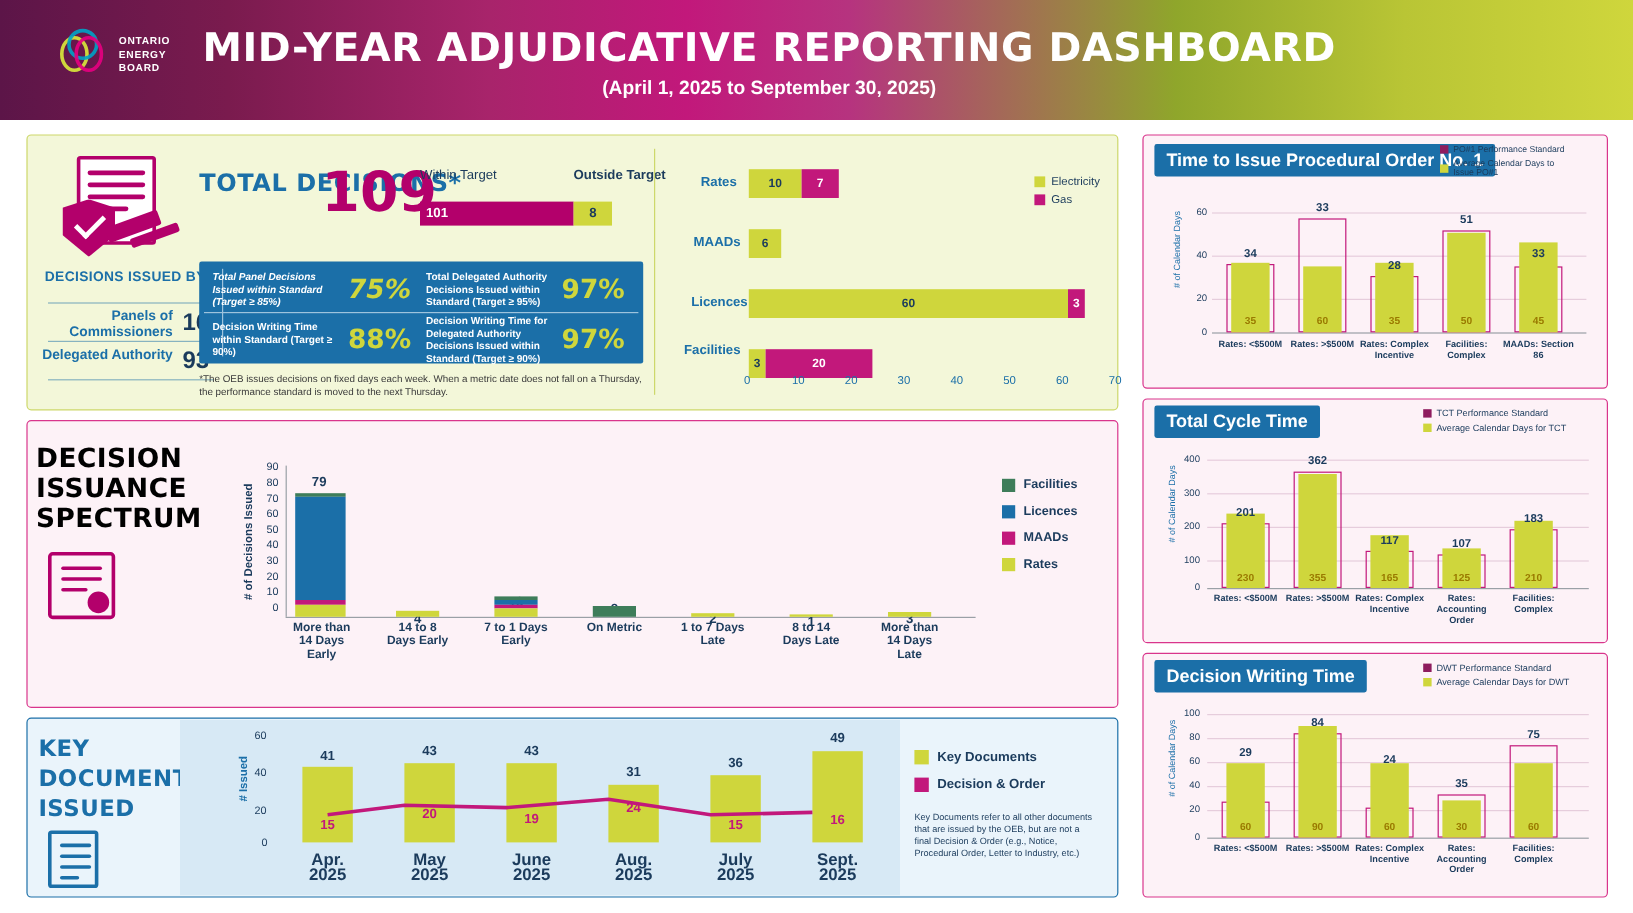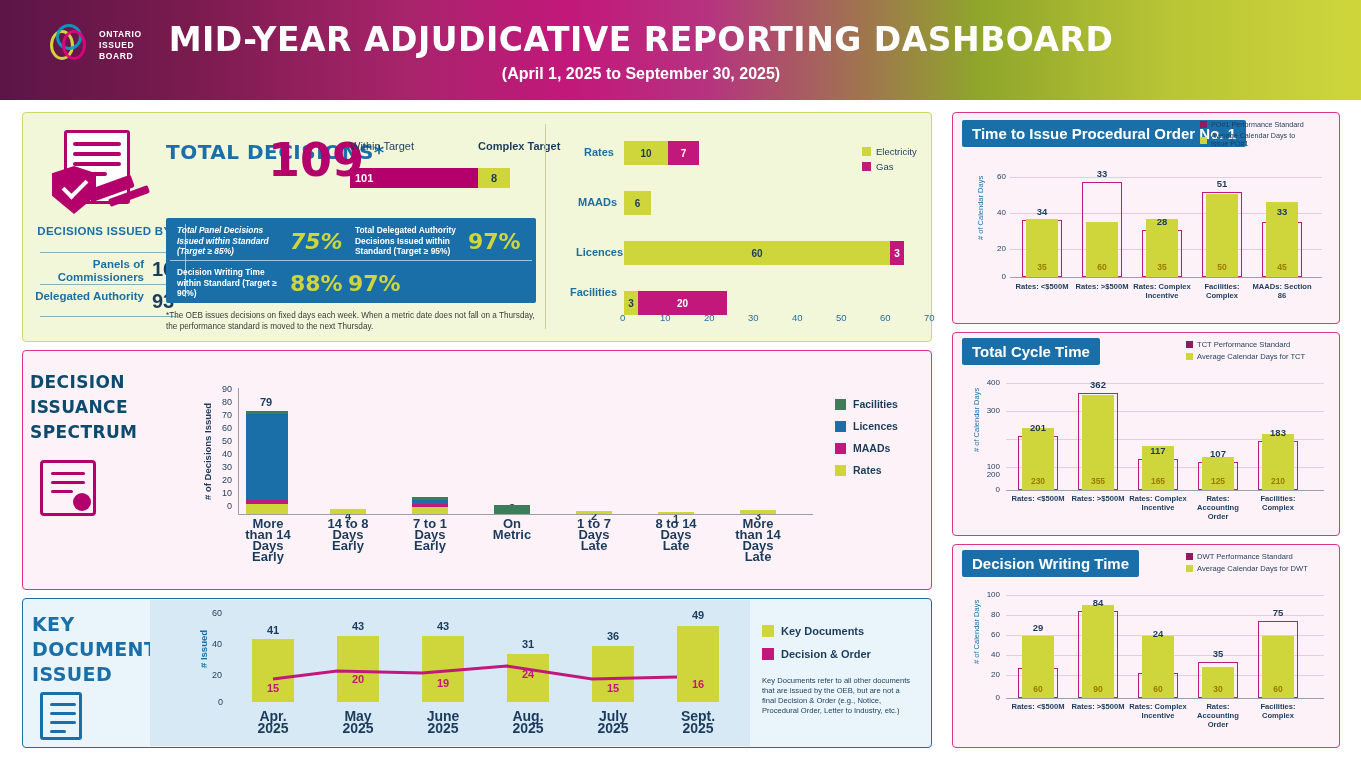--- a/index.html
+++ b/index.html
@@ -85,29 +85,29 @@
      font-size:10px; font-weight:bold; }
   .sbar.elec { background:#cfd63c; color:#1b3b5c; }
   .sbar.gas { background:#c2187b; color:#ffffff; }
   .axis-x { position:absolute; left:620px; top:312px; width:310px; height:14px; }
   .axis-x span { position:absolute; color:#1b6fa8; font-size:9.5px; }
   .legend-tr { position:absolute; left:862px; top:146px; font-size:9.5px; color:#1b3b5c; }
   .legend-tr div { display:flex; align-items:center; gap:5px; margin-bottom:4px; }
   .sw { width:9px; height:9px; display:inline-block; }
 
   
-  .spec-title { position:absolute; left:30px; top:370px; width:120px; color:#0c4a6e;
-     font-family:"DejaVu Sans", sans-serif; font-weight:bold; font-size:17px; line-height:25px; letter-spacing:.4px; }
+  .spec-title { position:absolute; left:30px; top:370px; width:120px; color:#000000;
+     font-family:"DejaVu Sans", sans-serif; font-weight:bold; font-size:22px; line-height:25px; letter-spacing:.4px; }
   .spec-icon { position:absolute; left:40px; top:460px; width:56px; height:56px; border:3px solid #b3006b; border-radius:4px; }
   .spec-icon .l { position:absolute; left:8px; height:3px; background:#b3006b; border-radius:2px; }
   .spec-icon .seal { position:absolute; left:30px; top:30px; width:18px; height:18px; border-radius:50%; background:#b3006b; }
   .yaxis-lbl { position:absolute; color:#1b3b5c; font-size:9.5px; font-weight:bold;
      transform:rotate(-90deg); transform-origin:left top; white-space:nowrap; }
   .gtick { position:absolute; color:#1b3b5c; font-size:9px; text-align:right; width:22px; }
-  .scat { position:absolute; text-align:center; font-size:13px; color:#1b3b5c; font-weight:bold; line-height:11px; }
+  .scat { position:absolute; text-align:center; font-size:10px; color:#1b3b5c; font-weight:bold; line-height:11px; }
   .stotal { position:absolute; text-align:center; font-size:11px; color:#1b3b5c; font-weight:bold; }
   .legend-spec { position:absolute; left:835px; top:398px; font-size:10.5px; color:#1b3b5c; font-weight:bold; }
   .legend-spec div { display:flex; align-items:center; gap:7px; margin-bottom:10px; }
   .legend-spec .sw { width:11px; height:11px; }
 
   
   .key-title { position:absolute; left:32px; top:612px; width:120px; color:#1b6fa8;
      font-family:"DejaVu Sans", sans-serif; font-weight:bold; font-size:19px; line-height:25px; letter-spacing:.4px; }
   .key-icon { position:absolute; left:40px; top:692px; width:42px; height:48px; border:3px solid #1b6fa8; border-radius:3px; }
   .key-icon .l { position:absolute; left:7px; height:3px; background:#1b6fa8; border-radius:2px; }
@@ -142,21 +142,21 @@
 
 <div class="header">
   <div class="logo-wrap">
     <div class="logo-mark">
       <span class="c c1"></span>
         <span class="c c3"></span>
         <span class="c c2"></span>
     </div>
     <div class="logo-text">
       <div>ONTARIO</div>
-      <div>ISSUED</div>
+      <div>ENERGY</div>
       <div>BOARD</div>
     </div>
   </div>
   <div class="title-block">
     <div class="title-main">MID-YEAR ADJUDICATIVE REPORTING DASHBOARD</div>
     <div class="title-sub">(April 1, 2025 to September 30, 2025)</div>
   </div>
 </div>
 
 <div class="panel p-top"></div>
@@ -182,40 +182,41 @@
 <div class="db-row" style="left:28px; top:290px;">
   <span class="lbl">Delegated Authority</span>
   <span class="val">93</span>
 </div>
 <div class="db-div" style="left:40px; top:316px; width:138px;"></div>
 
 <div class="total-dec">TOTAL DECISIONS*</div>
 <div class="total-num">109</div>
 
 <div class="wt-lbl">Within Target</div>
-<div class="ot-lbl">Complex Target</div>
+<div class="ot-lbl">Outside Target</div>
 <div class="wt-bar" style="width:128px;">101</div>
 <div class="ot-bar" style="left:478px; width:32px;">8</div>
 
 <div class="kpi-box"></div>
 <div class="kpi-sep-v"></div>
 <div class="kpi-sep-h"></div>
 <div class="kpi" style="left:170px; top:220px;font-style:italic;">
   <span class="txt">Total Panel Decisions Issued within Standard  (Target ≥ 85%)</span>
   <span class="pct">75%</span>
 </div>
 <div class="kpi" style="left:348px; top:220px;">
   <span class="txt">Total Delegated Authority Decisions Issued within Standard  (Target ≥ 95%)</span>
   <span class="pct">97%</span>
 </div>
 <div class="kpi" style="left:170px; top:262px;">
   <span class="txt">Decision Writing Time within Standard (Target ≥ 90%)</span>
   <span class="pct">88%</span>
 </div>
 <div class="kpi" style="left:348px; top:262px;">
+  <span class="txt">Decision Writing Time for Delegated Authority Decisions Issued within Standard (Target ≥ 90%)</span>
   <span class="pct">97%</span>
 </div>
 <div class="footnote">*The OEB issues decisions on fixed days each week. When a metric date does not fall on a Thursday, the performance standard is moved to the next Thursday.</div>
 <div class="divider-v"></div>
 
 <div class="srow-lbl" style="left:584px; top:146px;">Rates</div>
 <div class="sbar elec" style="left:624px; top:141px; width:44px;">10</div>
 <div class="sbar gas" style="left:668px; top:141px; width:31px;">7</div>
 
 <div class="srow-lbl" style="left:578px; top:196px;">MAADs</div>
@@ -445,21 +446,21 @@
     <span>TCT Performance Standard</span>
   </div>
   <div>
     <span class="sw" style="background:#cfd63c"></span>
     <span>Average Calendar Days for TCT</span>
   </div>
 </div>
 <div class="rp-ylbl" style="left:972px; top:452px;"># of Calendar Days</div>
 <div class="rp-tick" style="left:976px; top:378px;">400</div>
 <div class="rp-tick" style="left:976px; top:406px;">300</div>
-<div class="rp-tick" style="left:976px; top:434px;margin-top:36px;">200</div>
+<div class="rp-tick" style="left:976px; top:434px;">200</div>
 <div class="rp-tick" style="left:976px; top:462px;">100</div>
 <div class="rp-tick" style="left:976px; top:485px;">0</div>
 <div class="rp-grid" style="left:1006px; top:383px; width:318px;"></div>
 <div class="rp-grid" style="left:1006px; top:411px; width:318px;"></div>
 <div class="rp-grid" style="left:1006px; top:439px; width:318px;"></div>
 <div class="rp-grid" style="left:1006px; top:467px; width:318px;"></div>
 <div class="rp-grid" style="left:1006px; top:490px; width:318px; background:#9aa0a6;"></div>
 
 <div class="rp-hollow" style="left:1018px; top:436px; width:40px; height:54px;"></div>
 <div class="rp-green" style="left:1022px; top:428px; width:32px; height:62px;"></div>

